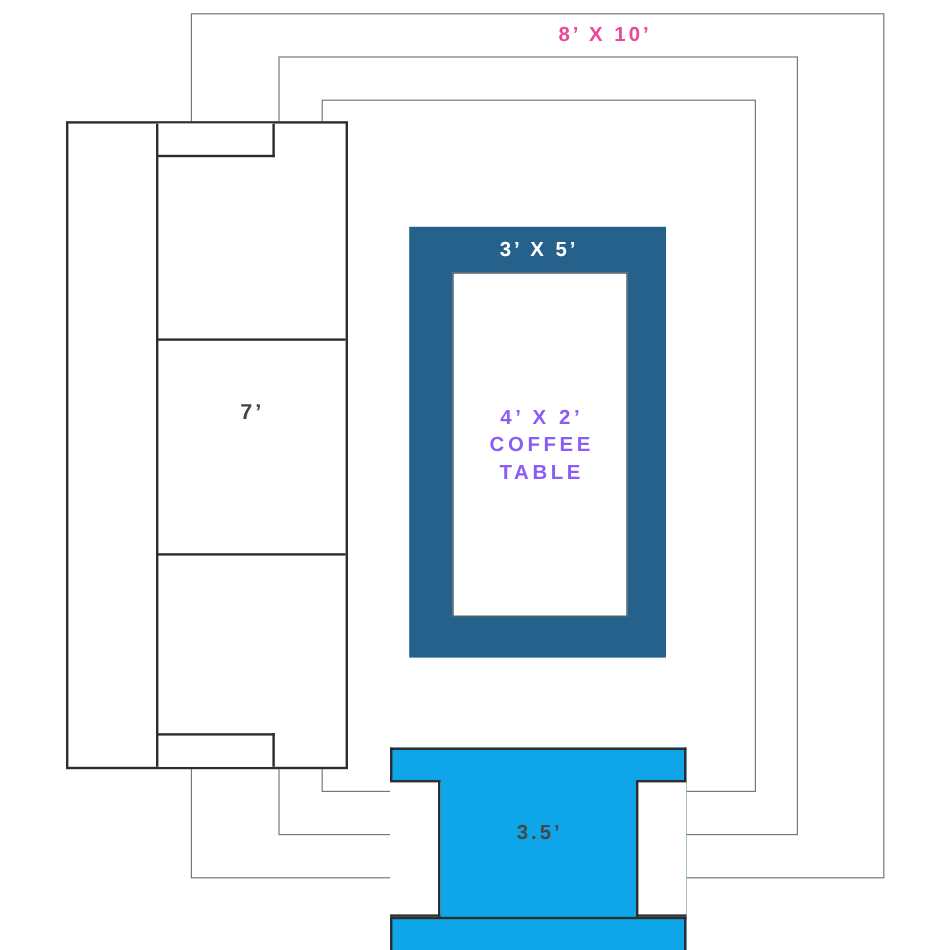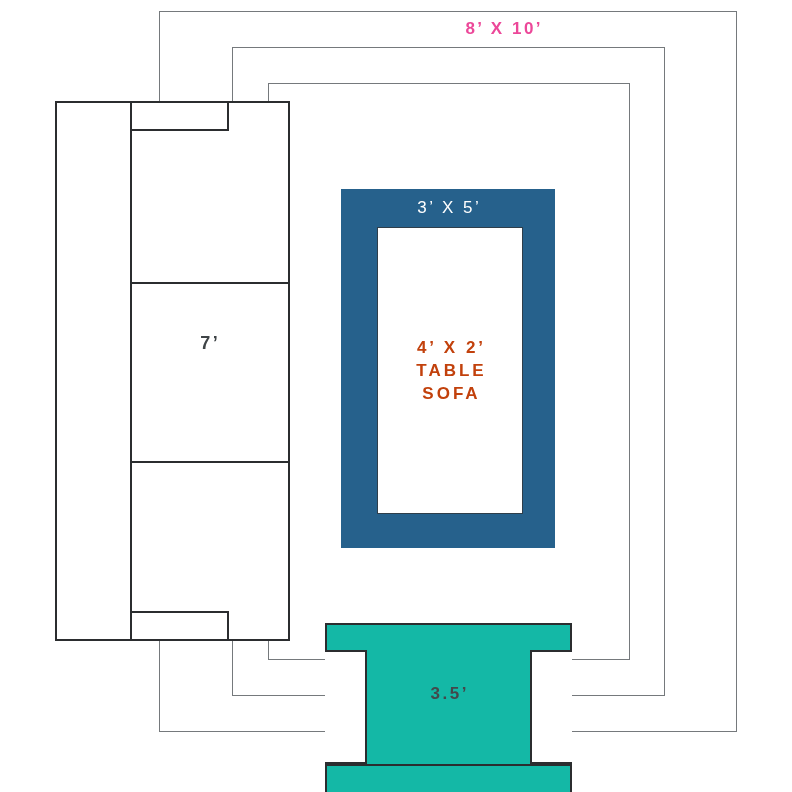--- a/index.html
+++ b/index.html
@@ -43,37 +43,37 @@
   .rug-3x5 {
     position: absolute;
     left: 341px; top: 189px; width: 214px; height: 359px;
     background: #26618c;
   }
   .rug-3x5-label {
     position: absolute;
     left: 0; top: 0; width: 100%; height: 38px;
     display: flex; align-items: center; justify-content: center;
     color: #ffffff;
-    font-size: 17px; font-weight: 400;
+    font-size: 17px; font-weight: 700;
     letter-spacing: 2.5px; text-indent: 2.5px;
   }
   .coffee-table {
     position: absolute;
     left: 36px; top: 38px; width: 146px; height: 287px;
     box-sizing: border-box;
     background: #ffffff;
     border: 1px solid #2f3e4a;
     display: flex; flex-direction: column;
     align-items: center; justify-content: center;
   }
   .coffee-table .line {
     font-size: 17px; font-weight: 700;
     letter-spacing: 3px; text-indent: 3px;
     line-height: 23px;
-    color: #c2410c;
+    color: #8b5cf6;
     white-space: nowrap;
   }
 
   
   .sofa {
     position: absolute;
     left: 55px; top: 101px; width: 235px; height: 540px;
     box-sizing: border-box;
     background: #ffffff;
     border: 2px solid #2b2d2f;
@@ -107,21 +107,21 @@
     letter-spacing: 2.5px; text-indent: 2.5px;
     line-height: 22px;
     color: #3f4447;
   }
 
   
   .armchair {
     position: absolute;
     left: 325px; top: 623px; width: 247px; height: 169px;
     box-sizing: border-box;
-    background: #14b8a6;
+    background: #0ea5e9;
     border: 2px solid #2b2d2f;
     border-bottom: none;
   }
   .armchair-armrest {
     position: absolute;
     top: 25px; width: 40px; height: 110px;
     box-sizing: content-box;
     background: #ffffff;
     border: 2px solid #2b2d2f;
   }
@@ -150,22 +150,22 @@
   <div class="rug-outline rug-8x10"></div>
   <div class="rug-outline rug-6x9"></div>
   <div class="rug-outline rug-5x8"></div>
 
   <div class="rug-label rug-label-8x10">8’ X 10’</div>
 
   <div class="rug-3x5">
     <div class="rug-3x5-label">3’ X 5’</div>
     <div class="coffee-table">
       <div class="line">4’ X 2’</div>
+      <div class="line">COFFEE</div>
       <div class="line">TABLE</div>
-      <div class="line">SOFA</div>
     </div>
   </div>
 
   <div class="sofa">
     <div class="sofa-back-divider"></div>
     <div class="sofa-armrest sofa-armrest-top"></div>
     <div class="sofa-armrest sofa-armrest-bottom"></div>
     <div class="sofa-seat-divider sofa-seat-divider-1"></div>
     <div class="sofa-seat-divider sofa-seat-divider-2"></div>
     <div class="sofa-label">

